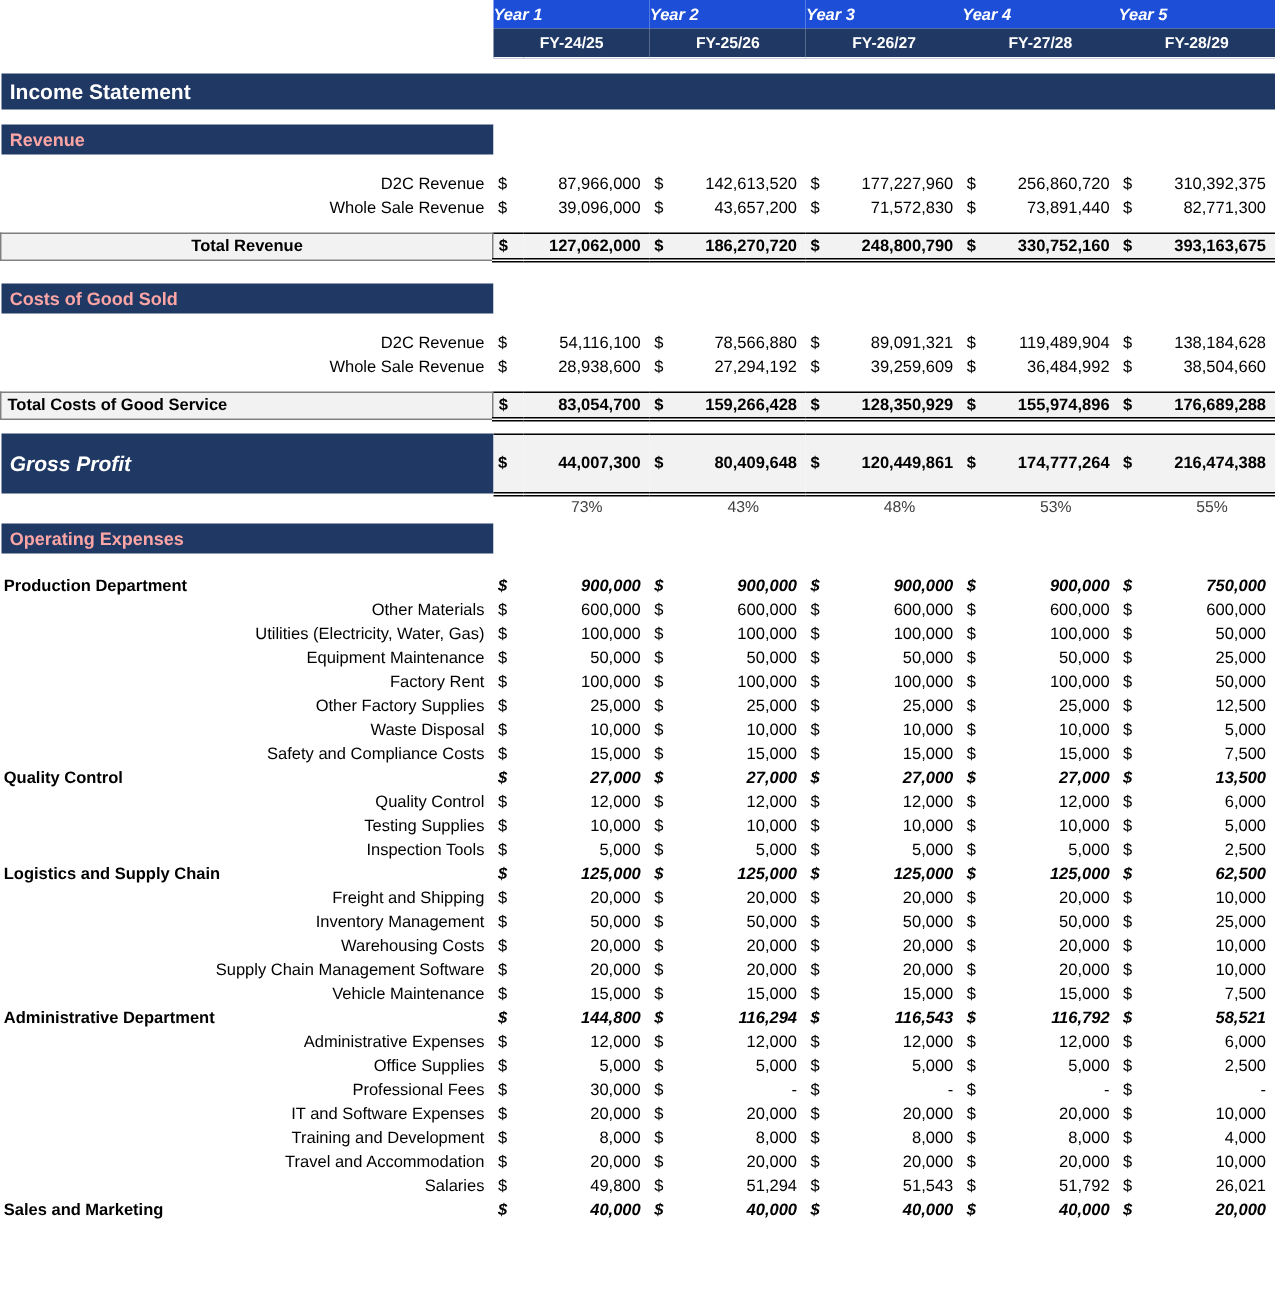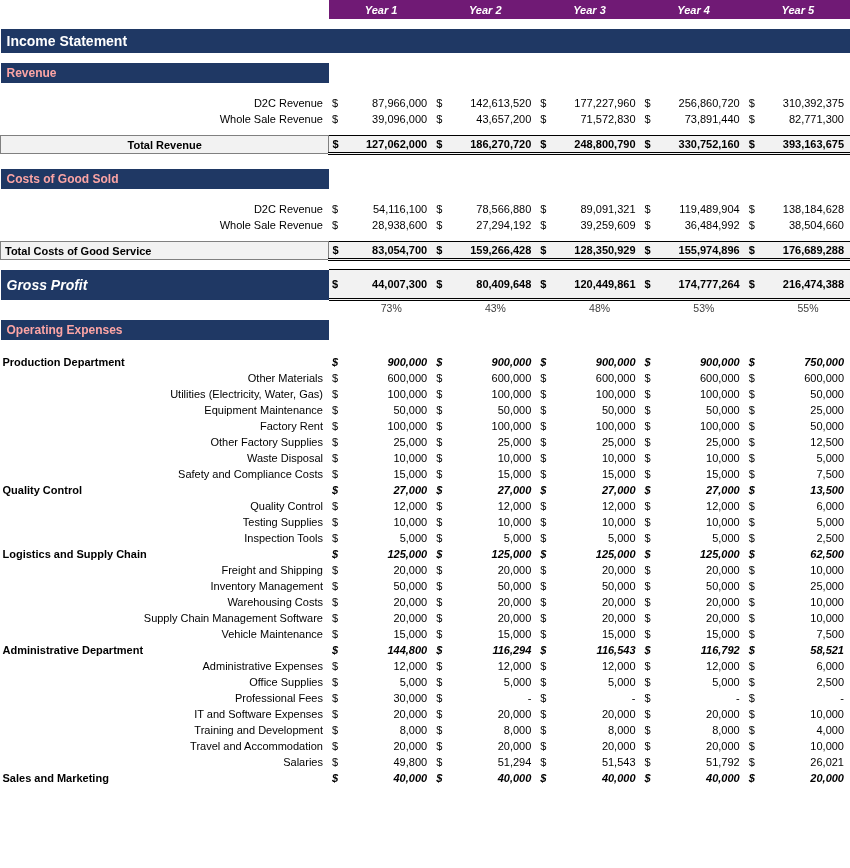--- a/index.html
+++ b/index.html
@@ -19,26 +19,26 @@
   col.c-label{width:290px;}
   col.c-cur{width:18px;}
   col.c-val{width:74px;}
 
   td,th{padding:0;vertical-align:middle;}
 
   .row{height:16px;}
 
   
   .hdr-cell{
-    background:#701a75;
+    background:#1d4ed8;
     color:#FFFFFF;
     font-style:italic;
     font-weight:bold;
     font-size:11px;
-    text-align:center;
+    text-align:left;
     height:19px;
   }
   .hdr-cell2{
     background:#1F3864;
     color:#FFFFFF;
     font-weight:bold;
     font-size:10.5px;
     text-align:center;
     height:19px;
     border-bottom:1px solid #ffffff;
@@ -102,21 +102,21 @@
     background:#F2F2F2;
     border-top:1px solid #000000;
     border-bottom:3px double #000000;
   }
   .gp-box{
     background:#1F3864;
     color:#ffffff;
     font-style:italic;
     font-weight:bold;
     font-size:14px;
-    height:30px;
+    height:40px;
     padding-left:6px;
   }
   .gp-num{
     background:#F2F2F2;
     border-top:1px solid #000000;
     border-bottom:3px double #000000;
   }
   .pct{
     text-align:center;
     font-size:10.5px;
@@ -144,20 +144,28 @@
   <tbody id="sheet-body">
 
     <tr>
       <td class="hdr-sep"></td>
       <td class="hdr-cell" colspan="2">Year 1</td>
       <td class="hdr-cell" colspan="2">Year 2</td>
       <td class="hdr-cell" colspan="2">Year 3</td>
       <td class="hdr-cell" colspan="2">Year 4</td>
       <td class="hdr-cell" colspan="2">Year 5</td>
     </tr>
+    <tr>
+      <td class="hdr-sep"></td>
+      <td class="hdr-cell2" colspan="2">FY-24/25</td>
+      <td class="hdr-cell2" colspan="2">FY-25/26</td>
+      <td class="hdr-cell2" colspan="2">FY-26/27</td>
+      <td class="hdr-cell2" colspan="2">FY-27/28</td>
+      <td class="hdr-cell2" colspan="2">FY-28/29</td>
+    </tr>
     <tr class="spacer">
         <td colspan="11"></td>
       </tr>
 
     <tr>
       <td class="bar-main" colspan="11">Income Statement</td>
     </tr>
     <tr class="spacer">
         <td colspan="11"></td>
       </tr>

